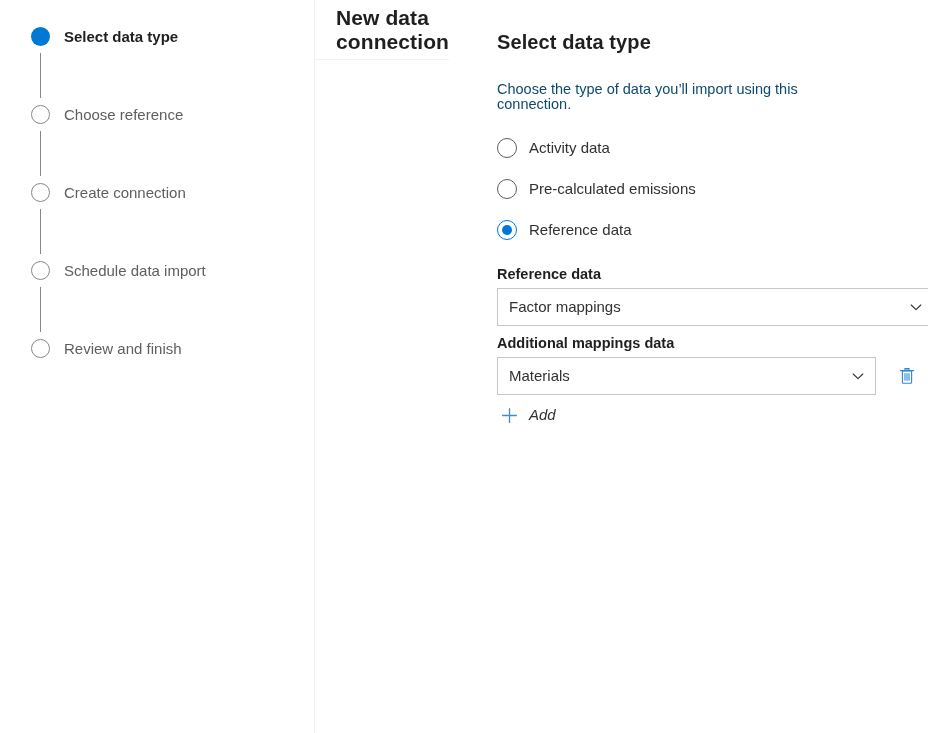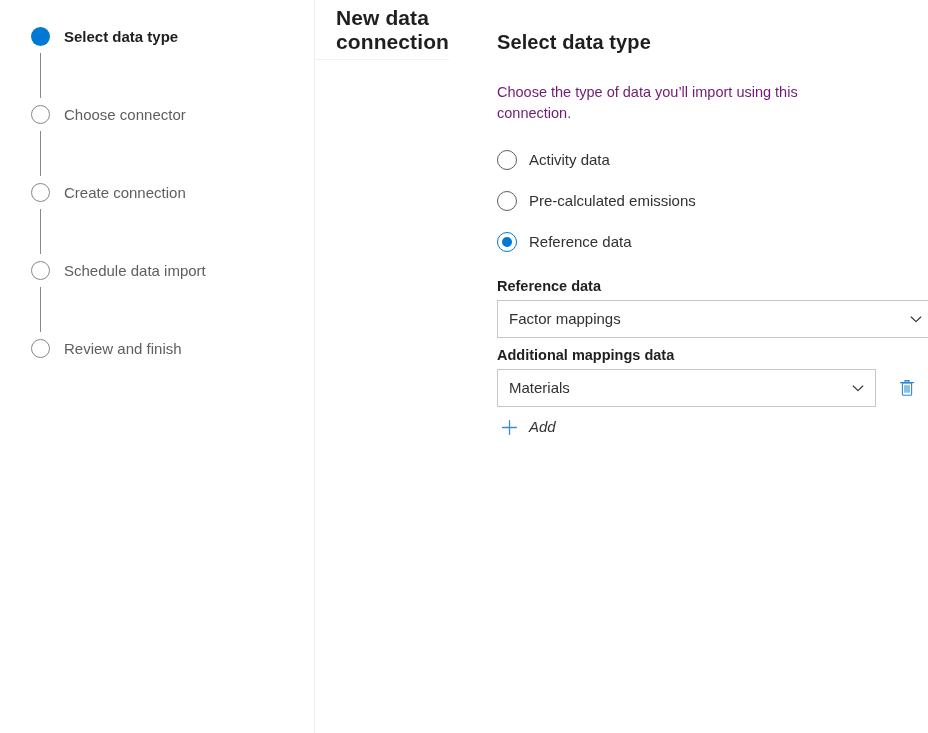--- a/index.html
+++ b/index.html
@@ -118,22 +118,22 @@
   }
   .section-title {
     font-size: 20px;
     font-weight: 600;
     color: #201f1e;
     margin: 0 0 28px 0;
     letter-spacing: 0.1px;
   }
   .section-desc {
     font-size: 14.5px;
-    line-height: 21px;
-    color: #701a75;
+    line-height: 15px;
+    color: #0c4a6e;
     margin: 0 0 26px 0;
     max-width: 360px;
   }
 
   
   .radio-group { margin-bottom: 26px; }
   .radio-row {
     display: flex;
     align-items: flex-start;
     height: 20px;
@@ -294,21 +294,21 @@
         <span class="connector"></span>
       </div>
       <span class="step-label active">Select data type</span>
     </div>
 
     <div class="step">
       <div class="step-marker">
         <span class="dot inactive"></span>
         <span class="connector"></span>
       </div>
-      <span class="step-label">Choose connector</span>
+      <span class="step-label">Choose reference</span>
     </div>
 
     <div class="step">
       <div class="step-marker">
         <span class="dot inactive"></span>
         <span class="connector"></span>
       </div>
       <span class="step-label">Create connection</span>
     </div>
 

